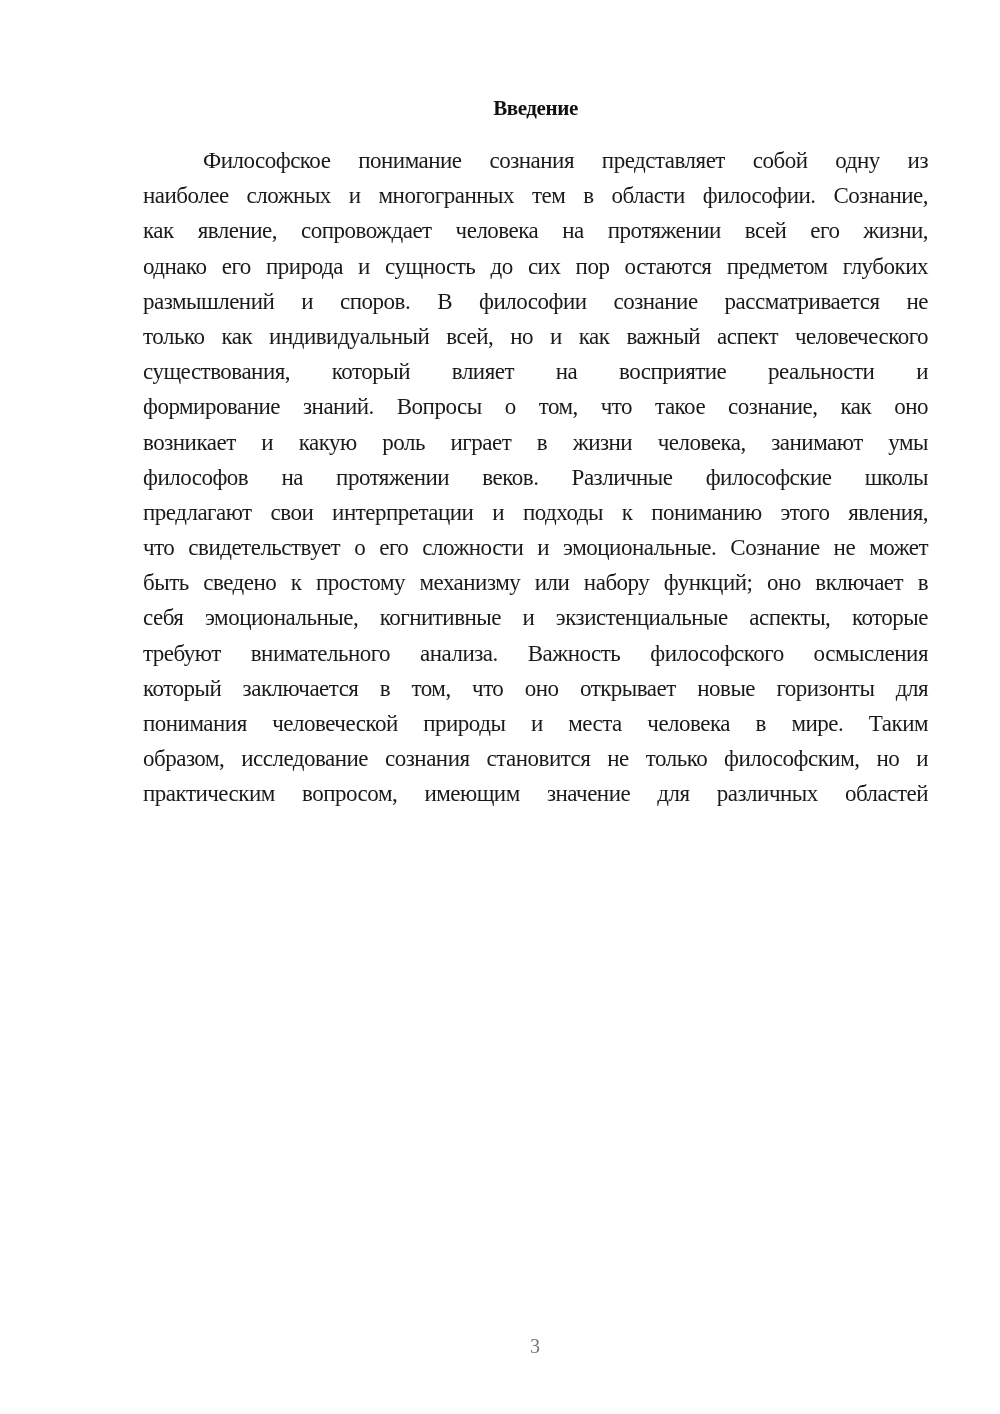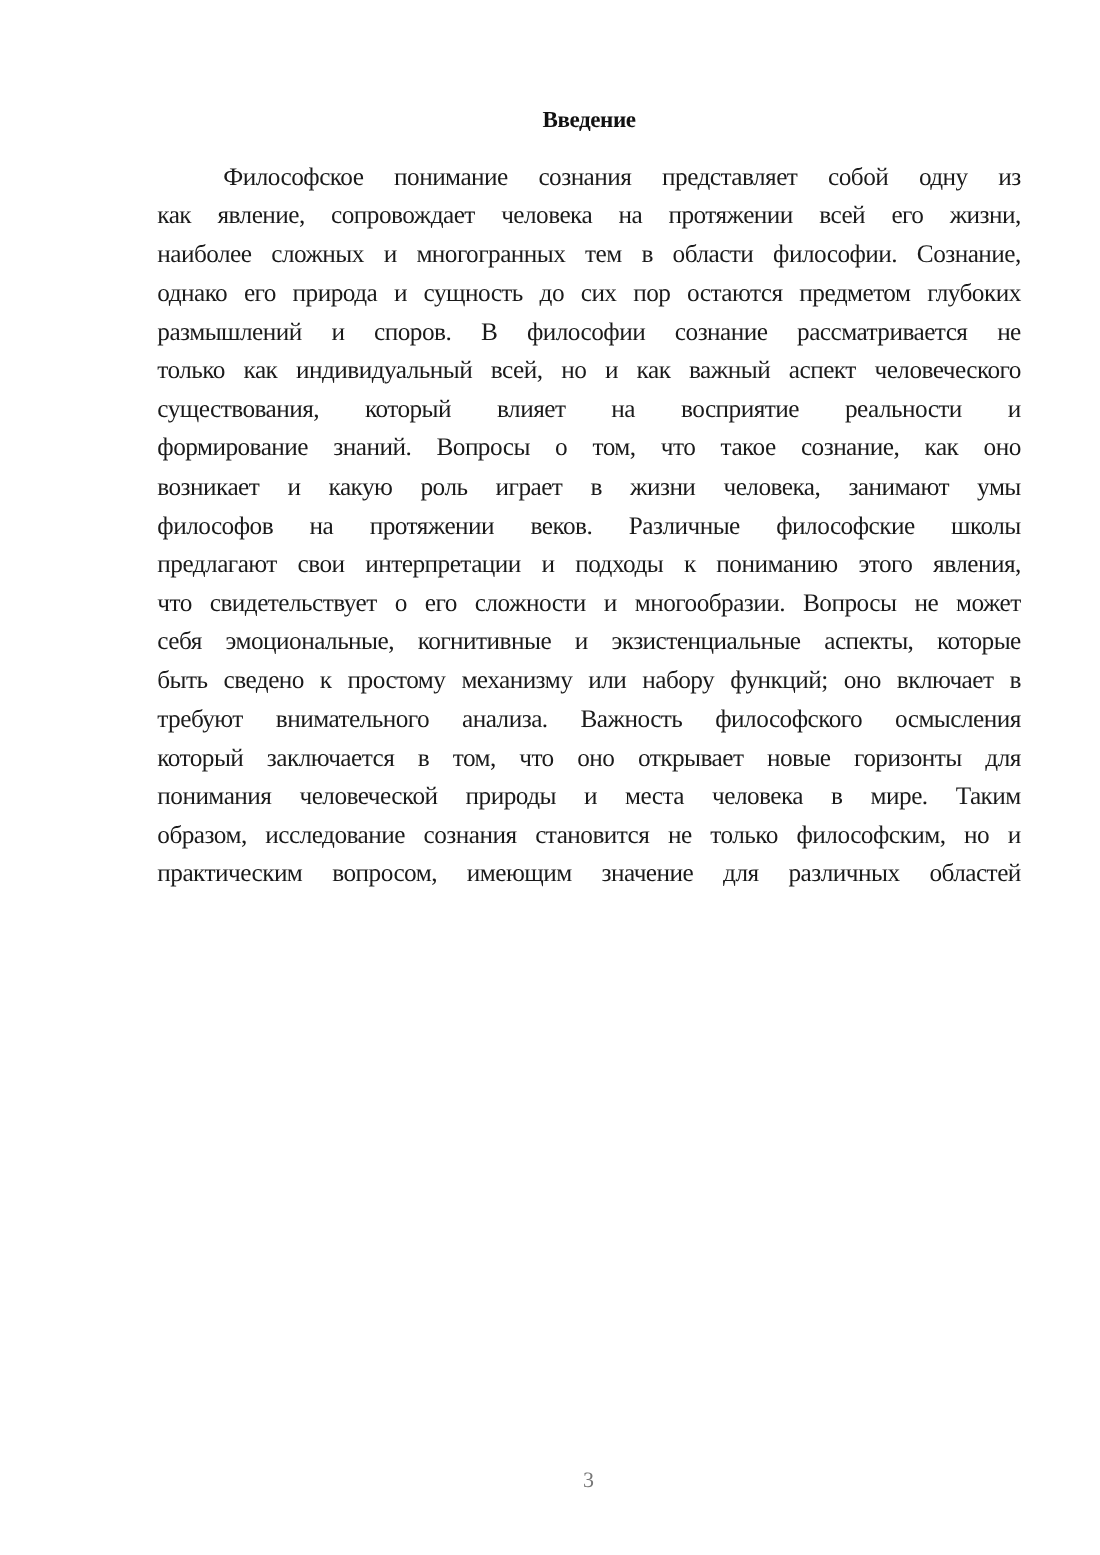--- a/index.html
+++ b/index.html
@@ -36,33 +36,33 @@
   }
 </style>
 </head>
 <body>
 
 <div class="page">
   <div class="heading">Введение</div>
 
   <div class="body-text">
     <span class="line first">Философское понимание сознания представляет собой одну из</span>
+    <span class="line">наиболее сложных и многогранных тем в области философии. Сознание,</span>
     <span class="line">как явление, сопровождает человека на протяжении всей его жизни,</span>
-    <span class="line">наиболее сложных и многогранных тем в области философии. Сознание,</span>
     <span class="line">однако его природа и сущность до сих пор остаются предметом глубоких</span>
     <span class="line">размышлений и споров. В философии сознание рассматривается не</span>
     <span class="line">только как индивидуальный всей, но и как важный аспект человеческого</span>
     <span class="line">существования, который влияет на восприятие реальности и</span>
     <span class="line">формирование знаний. Вопросы о том, что такое сознание, как оно</span>
     <span class="line">возникает и какую роль играет в жизни человека, занимают умы</span>
     <span class="line">философов на протяжении веков. Различные философские школы</span>
     <span class="line">предлагают свои интерпретации и подходы к пониманию этого явления,</span>
-    <span class="line">что свидетельствует о его сложности и многообразии. Вопросы не может</span>
+    <span class="line">что свидетельствует о его сложности и эмоциональные. Сознание не может</span>
+    <span class="line">быть сведено к простому механизму или набору функций; оно включает в</span>
     <span class="line">себя эмоциональные, когнитивные и экзистенциальные аспекты, которые</span>
-    <span class="line">быть сведено к простому механизму или набору функций; оно включает в</span>
     <span class="line">требуют внимательного анализа. Важность философского осмысления</span>
     <span class="line">который заключается в том, что оно открывает новые горизонты для</span>
     <span class="line">понимания человеческой природы и места человека в мире. Таким</span>
     <span class="line">образом, исследование сознания становится не только философским, но и</span>
     <span class="line">практическим вопросом, имеющим значение для различных областей</span>
   </div>
 
   <div class="page-number">3</div>
 </div>
 

